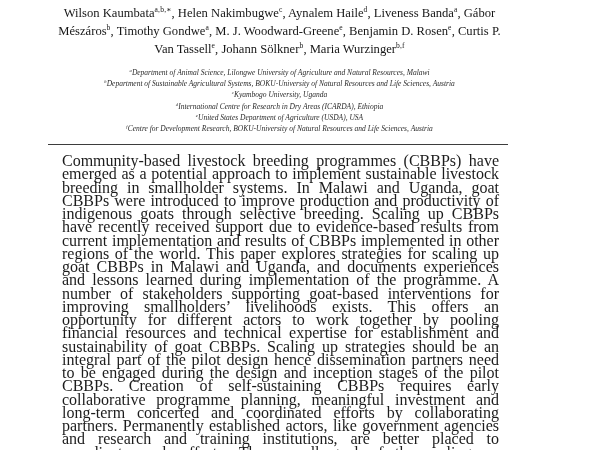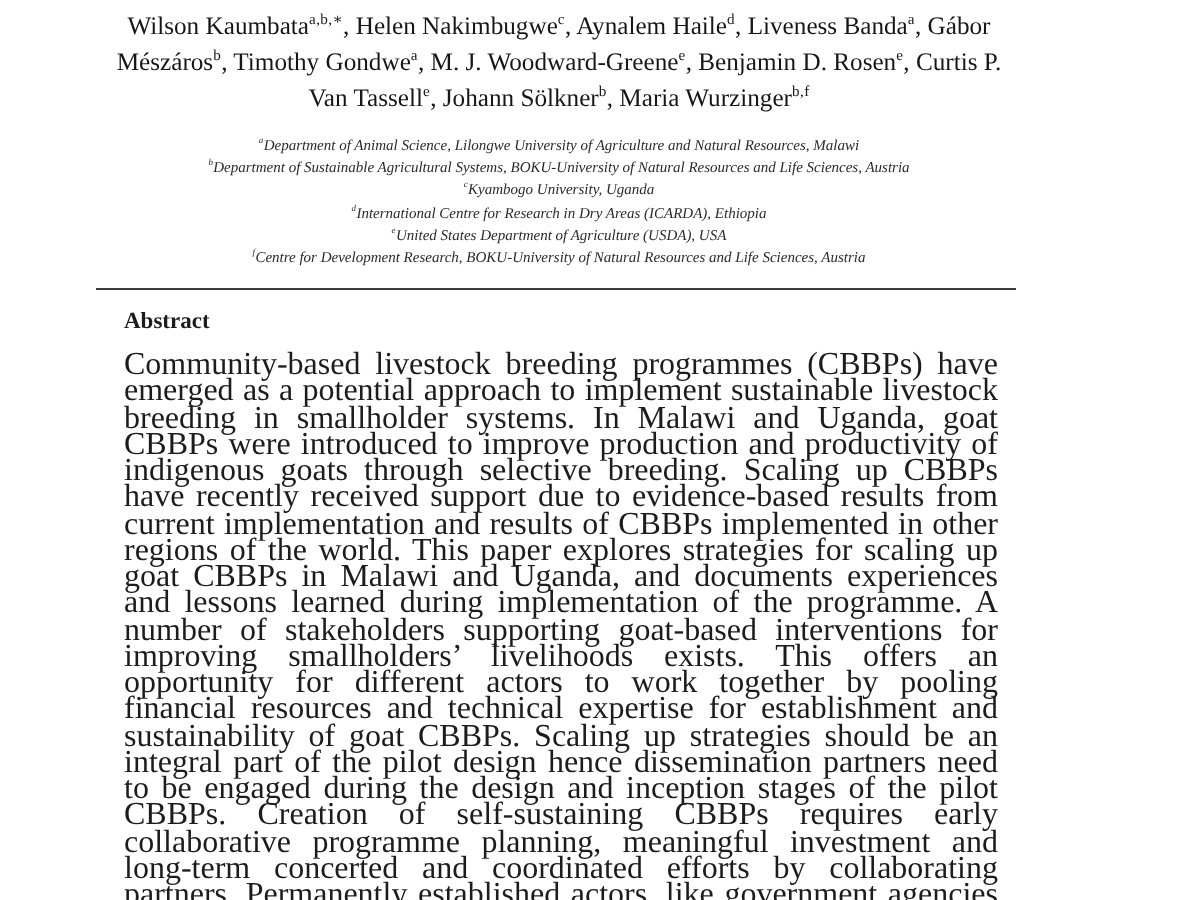--- a/index.html
+++ b/index.html
@@ -65,20 +65,19 @@
       <div class="affiliation"><sup>a</sup>Department of Animal Science, Lilongwe University of Agriculture and Natural Resources, Malawi</div>
       <div class="affiliation"><sup>b</sup>Department of Sustainable Agricultural Systems, BOKU-University of Natural Resources and Life Sciences, Austria</div>
       <div class="affiliation"><sup>c</sup>Kyambogo University, Uganda</div>
       <div class="affiliation"><sup>d</sup>International Centre for Research in Dry Areas (ICARDA), Ethiopia</div>
       <div class="affiliation"><sup>e</sup>United States Department of Agriculture (USDA), USA</div>
       <div class="affiliation"><sup>f</sup>Centre for Development Research, BOKU-University of Natural Resources and Life Sciences, Austria</div>
     </div>
 
   <div class="rule"></div>
 
-  <div class="abstract-heading">Abstract</div>
 
   <div class="abstract-text">Community-based livestock breeding programmes (CBBPs) have emerged as a potential approach to implement sustainable livestock breeding in smallholder systems. In Malawi and Uganda, goat CBBPs were introduced to improve production and productivity of indigenous goats through selective breeding. Scaling up CBBPs have recently received support due to evidence-based results from current implementation and results of CBBPs implemented in other regions of the world. This paper explores strategies for scaling up goat CBBPs in Malawi and Uganda, and documents experiences and lessons learned during implementation of the programme. A number of stakeholders supporting goat-based interventions for improving smallholders’ livelihoods exists. This offers an opportunity for different actors to work together by pooling financial resources and technical expertise for establishment and sustainability of goat CBBPs. Scaling up strategies should be an integral part of the pilot design hence dissemination partners need to be engaged during the design and inception stages of the pilot CBBPs. Creation of self-sustaining CBBPs requires early collaborative programme planning, meaningful investment and long-term concerted and coordinated efforts by collaborating partners. Permanently established actors, like government agencies and research and training institutions, are better placed to coordinate such efforts. The overall goal of the scaling up programme should be creation of a financially sustainable system, in which smallholders are able, on their own, to transact and sustain operations of their local breeding institutions using locally generated revenue/ resources. Since CBBP scaling up is a ‘learning by doing process’, an effective monitoring and evaluation system should be an integral part of the process.</div>
 
 
   <div class="rule bottom"></div>
 
 </div>
 
 </body></html>

